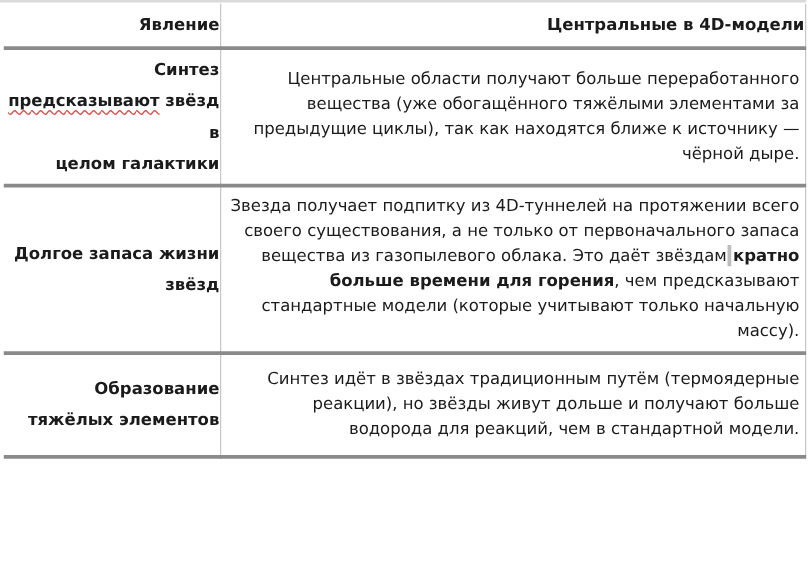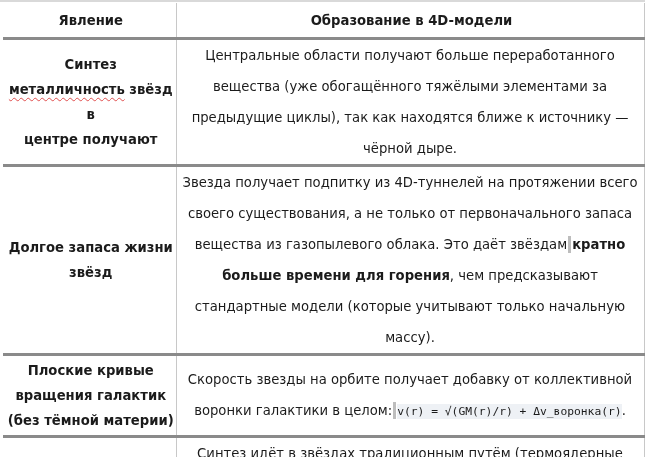--- a/index.html
+++ b/index.html
@@ -1,69 +1,63 @@
 <!DOCTYPE html>
 <html><head>
 <meta charset="utf-8">
 <style>
   html, body { margin:0; padding:0; background:#ffffff; }
   body { width:648px; height:457px; overflow:hidden; position:relative;
          font-family:"DejaVu Sans", "Liberation Sans", sans-serif; color:#1b1b1b; }
   .top-line { position:absolute; left:0; top:0; width:645px; height:2px; background:#d9d9d9; }
   table { position:absolute; left:3px; top:3px; border-collapse:collapse; table-layout:fixed; width:641px; }
-  td, th { vertical-align:middle; padding:0 0 0 3px; text-align:center; }
+  td, th { vertical-align:middle; padding:0 0 0 3px; text-align:right; }
   col.c1 { width:173px; }
   col.c2 { width:468px; }
   th { font-weight:bold; font-size:13.2px; height:34px; }
   .cell-left { border-right:1px solid #c8c8c8; }
   .cell-right { border-right:1px solid #c8c8c8; }
   tr.row { border-top:3px solid #8a8a8a; }
   tr.last { border-bottom:3px solid #8a8a8a; }
   td.ph { font-weight:bold; font-size:13.2px; line-height:25px; }
-  td.ex { font-size:13.2px; line-height:31px; padding-left:4px; padding-right:4px; }
+  td.ex { font-size:13.2px; line-height:20px; padding-left:4px; padding-right:4px; }
   .wavy { text-decoration:underline wavy #e05050; text-decoration-thickness:1px; text-underline-offset:3px; }
   .cursor { display:inline-block; width:3px; height:17px; background:#bdbdbd; vertical-align:-4px; margin:0 1px; }
   .code { font-family:"DejaVu Sans Mono", "Liberation Mono", monospace; font-size:11.3px; background:#eef1f5; padding:1px 0; }
   b { font-weight:bold; }
 </style>
 </head>
 <body>
 
 <div class="top-line"></div>
 
 <table>
   <colgroup>
       <col class="c1">
       <col class="c2">
     </colgroup>
   <thead>
     <tr>
       <th class="cell-left">Явление</th>
-      <th class="cell-right">Образование в 4D-модели</th>
+      <th class="cell-right">Центральные в 4D-модели</th>
     </tr>
   </thead>
   <tbody>
     <tr class="row" style="height:110px;">
       <td class="ph cell-left">
         <span>Синтез</span><br>
-        <span class="wavy">металличность</span><span> звёзд в</span><br>
-        <span>центре получают</span>
+        <span class="wavy">предсказывают</span><span> звёзд в</span><br>
+        <span>целом галактики</span>
       </td>
       <td class="ex cell-right">Центральные области получают больше переработанного вещества (уже обогащённого тяжёлыми элементами за предыдущие циклы), так как находятся ближе к источнику — чёрной дыре.</td>
     </tr>
     <tr class="row" style="height:134px;">
       <td class="ph cell-left">Долгое запаса жизни звёзд</td>
       <td class="ex cell-right">
         <span>Звезда получает подпитку из 4D-туннелей на протяжении всего своего существования, а не только от первоначального запаса вещества из газопылевого облака. Это даёт звёздам</span><span class="cursor"></span><b>кратно больше времени для горения</b><span>, чем предсказывают стандартные модели (которые учитывают только начальную массу).</span>
-      </td>
-    </tr>
-    <tr class="row" style="height:82px;">
-      <td class="ph cell-left">Плоские кривые вращения галактик (без тёмной материи)</td>
-      <td class="ex cell-right">
-        <span>Скорость звезды на орбите получает добавку от коллективной воронки галактики в целом:</span><span class="cursor"></span><span class="code">v(r) = √(GM(r)/r) + Δv_воронка(r)</span><span>.</span>
       </td>
     </tr>
     <tr class="row last" style="height:83px;">
       <td class="ph cell-left">Образование тяжёлых элементов</td>
       <td class="ex cell-right">Синтез идёт в звёздах традиционным путём (термоядерные реакции), но звёзды живут дольше и получают больше водорода для реакций, чем в стандартной модели.</td>
     </tr>
   </tbody>
 </table>
 
 </body></html>

